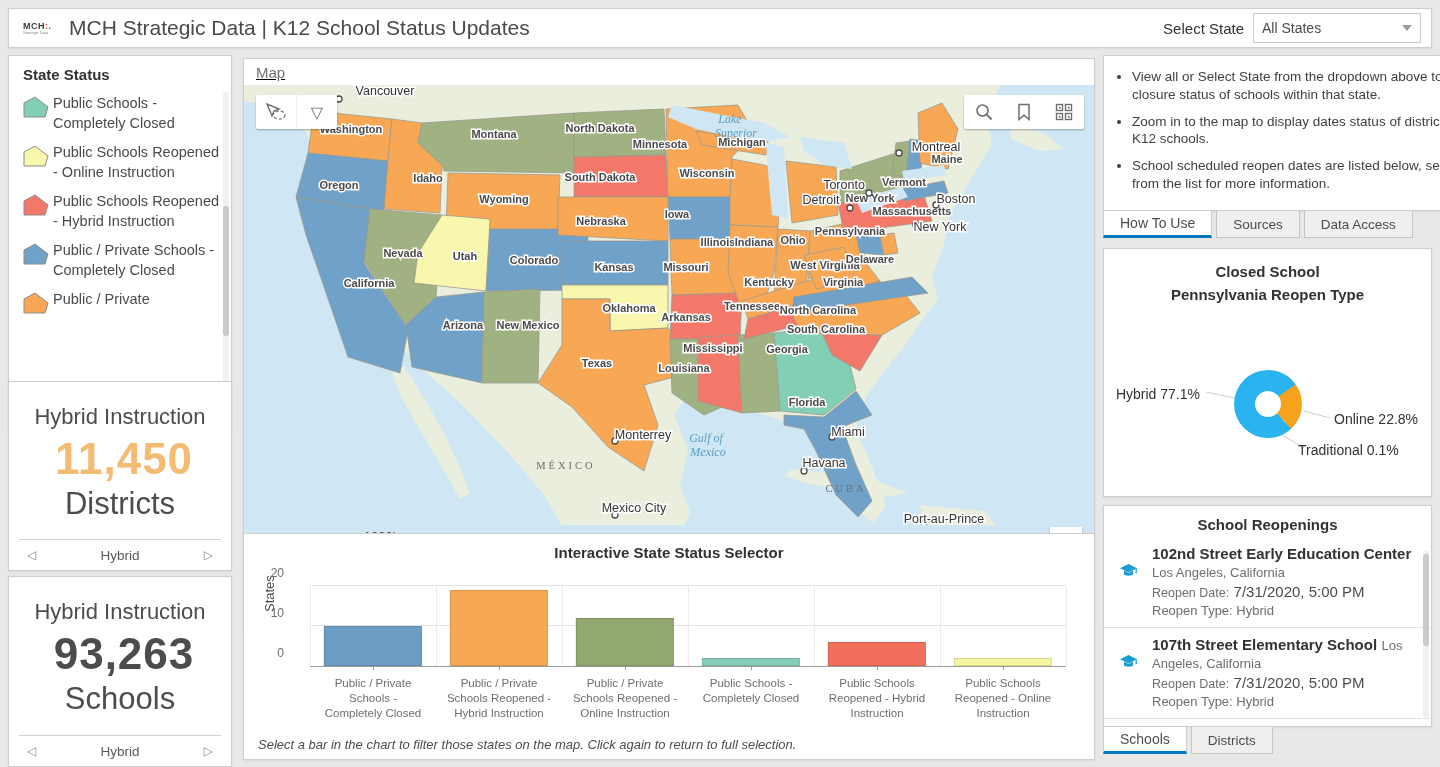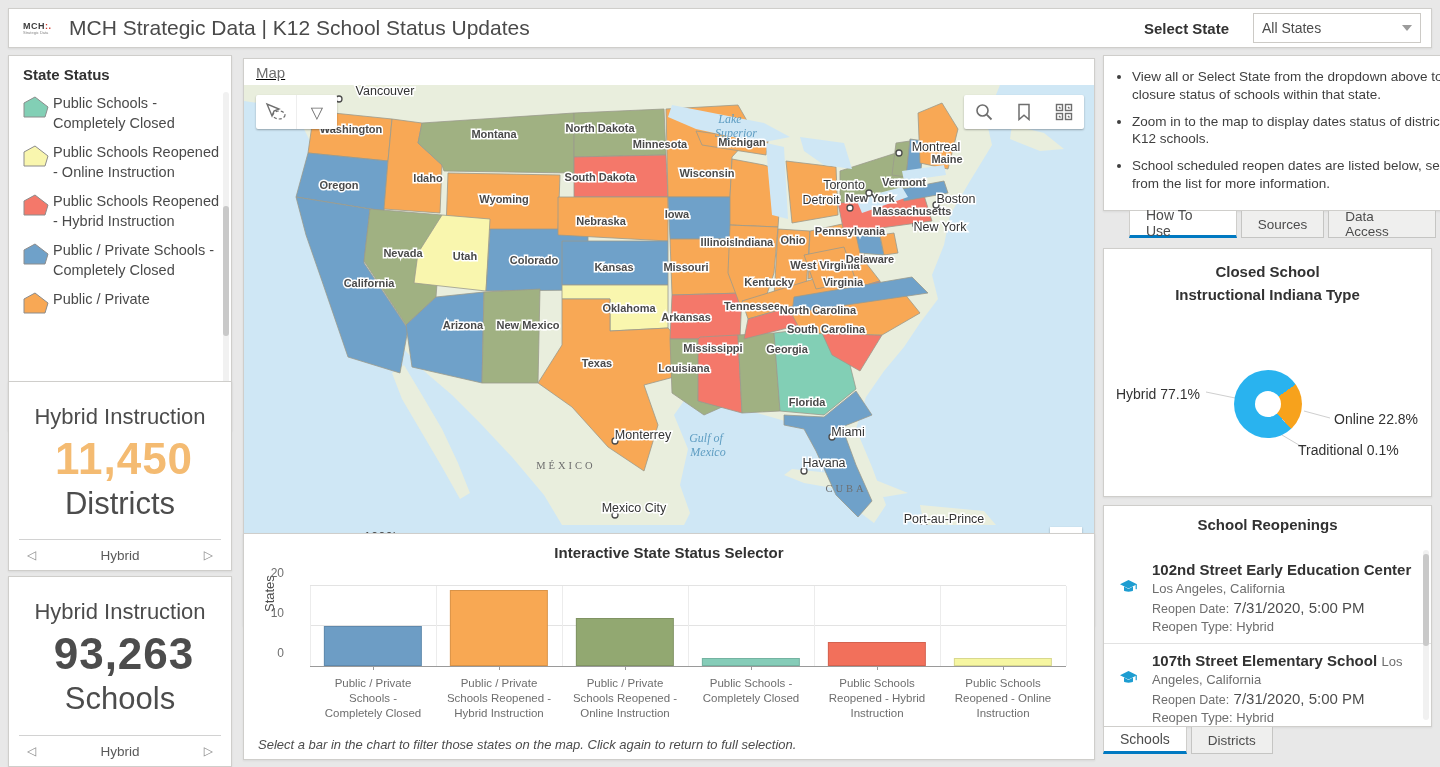--- a/index.html
+++ b/index.html
@@ -6,21 +6,21 @@
     font-family:"Liberation Sans",sans-serif;-webkit-font-smoothing:antialiased;}
   .panel{position:absolute;background:#fff;border:1px solid #cfcecb;box-shadow:0 1px 2px rgba(0,0,0,.07);box-sizing:border-box;}
   
   #hdr{left:8px;top:8px;width:1424px;height:40px;display:flex;align-items:center;}
   #logo{width:34px;margin-left:14px;line-height:1;}
   #logo .l1{font-size:9px;font-weight:bold;color:#3c3c3c;letter-spacing:.5px;}
   #logo .l1 i{font-style:normal;color:#d23b2f;}
   #logo .l2{font-size:4px;color:#888;}
   #hdr-title{font-size:21px;color:#4a4a4a;margin-left:12px;font-weight:500;}
   #hdr-right{margin-left:auto;display:flex;align-items:center;margin-right:10px;}
-  #select-label{font-size:15px;font-weight:bold;color:#323232;margin-right:24px;}
+  #select-label{font-size:15px;font-weight:normal;color:#323232;margin-right:9px;}
   #state-select{width:158px;height:28px;border:1px solid #cccac6;display:flex;align-items:center;
     font-size:14px;color:#4c4c4c;padding-left:8px;position:relative;background:#fff;cursor:pointer;}
   #state-select .chev{position:absolute;right:8px;width:0;height:0;border-left:5px solid transparent;
     border-right:5px solid transparent;border-top:6px solid #9b9b9b;}
   
   #legend{left:8px;top:55px;width:224px;height:376px;overflow:hidden;padding:10px 6px 0 14px;}
   #legend h3{margin:0 0 10px 0;font-size:15px;color:#323232;}
   .leg-item{display:flex;margin-bottom:9px;}
   .leg-sw{width:30px;flex:0 0 30px;padding-top:3px;}
   .leg-lb{font-size:14.5px;color:#4a4a4a;line-height:1.38;}
@@ -77,37 +77,37 @@
   .ytick{position:absolute;right:100%;margin-right:26px;font-size:12px;color:#6e6e6e;transform:translateY(-6px);}
   #ylab{position:absolute;left:18px;top:78px;font-size:13px;color:#4c4c4c;transform:rotate(-90deg);transform-origin:left top;}
   #cats{position:absolute;left:66px;right:28px;top:142px;display:flex;}
   .cat{flex:1;text-align:center;font-size:11.5px;color:#6e6e6e;line-height:1.3;padding:0 10px;box-sizing:border-box;}
   #chart-note{position:absolute;left:14px;bottom:7px;font-size:13px;font-style:italic;color:#4c4c4c;}
   
   #howto{left:1103px;top:55px;width:392px;height:156px;overflow:hidden;}
   #howto ul{margin:12px 4px 0 28px;padding:0;}
   #howto li{font-size:13.5px;color:#3f3f3f;line-height:1.32;margin-bottom:9px;}
   .tabrow{position:absolute;display:flex;}
-  #howto-tabs{left:1129px;top:211px;}
+  #howto-tabs{left:1103px;top:211px;}
   .tab{height:27px;display:flex;align-items:center;justify-content:center;font-size:13.5px;color:#4c4c4c;
     padding:0 16px;background:#efefee;border:1px solid #c5c5c3;border-top:none;margin-right:4px;cursor:pointer;box-sizing:border-box;}
   .tab.active{background:#fff;border-color:#cfcecb;border-bottom:3px solid #0079c1;font-size:14px;}
   
   #donutp{left:1103px;top:248px;width:329px;height:249px;}
   #donut-title{text-align:center;font-size:15px;font-weight:bold;color:#323232;line-height:1.5;margin-top:12px;}
   #donut{position:absolute;left:130px;top:121px;width:68px;height:68px;border-radius:50%;}
   #donut:after{content:"";position:absolute;left:21px;top:21px;width:26px;height:26px;border-radius:50%;background:#fff;}
   .d-lbl{position:absolute;font-size:14px;color:#323232;white-space:nowrap;}
   #dl-hybrid{right:231px;top:137px;}
   #dl-online{left:230px;top:162px;}
   #dl-trad{left:194px;top:193px;}
   #donut-lines{position:absolute;left:0;top:0;pointer-events:none;}
   
   #reopen{left:1103px;top:505px;width:329px;height:222px;overflow:hidden;}
-  #reopen h3{text-align:center;font-size:15px;color:#323232;margin:10px 0 20px 0;}
+  #reopen h3{text-align:center;font-size:15px;color:#323232;margin:10px 0 4px 0;}
   .sch{position:relative;padding:8px 14px 9px 48px;border-bottom:1px solid #e2e2e2;}
   .sch:last-child{border-bottom:none;}
   .sch .nm{font-size:15px;font-weight:bold;color:#323232;}
   .sch .loc{font-size:13px;color:#6e6e6e;}
   .sch .row2{margin-top:2px;}
   .sch .lab{font-size:12.5px;color:#6e6e6e;}
   .sch .val{font-size:15px;color:#4c4c4c;}
   .sch .typ{font-size:13px;color:#6e6e6e;margin-top:2px;}
   .sch .icon{position:absolute;left:15px;top:26px;}
   #reopen-tabs{left:1103px;top:727px;}
@@ -431,21 +431,21 @@
 </div>
 <div class="tabrow" id="howto-tabs">
   <div class="tab active">How To Use</div>
   <div class="tab">Sources</div>
   <div class="tab">Data Access</div>
 </div>
 
 <div class="panel" id="donutp">
   <div id="donut-title">
     <div>Closed School</div>
-    <div>Instructional Indiana Type</div>
+    <div>Pennsylvania Reopen Type</div>
   </div>
   <svg id="donut-lines" width="329" height="249">
     <path d="M102,143 L136,150" stroke="#cfcfcf" fill="none"></path>
     <path d="M200,162 L226,169" stroke="#cfcfcf" fill="none"></path>
     <path d="M178,186 L200,199" stroke="#cfcfcf" fill="none"></path>
   </svg>
   <div id="donut" style="background: conic-gradient(from 137deg, rgb(41, 179, 239) 0deg, rgb(41, 179, 239) 277.56deg, rgb(247, 162, 28) 277.56deg, rgb(247, 162, 28) 359.64deg, rgb(189, 189, 189) 359.64deg, rgb(189, 189, 189) 360deg);"></div>
   <span class="d-lbl" id="dl-hybrid">Hybrid 77.1%</span>
   <span class="d-lbl" id="dl-online">Online 22.8%</span>
   <span class="d-lbl" id="dl-trad">Traditional 0.1%</span>

